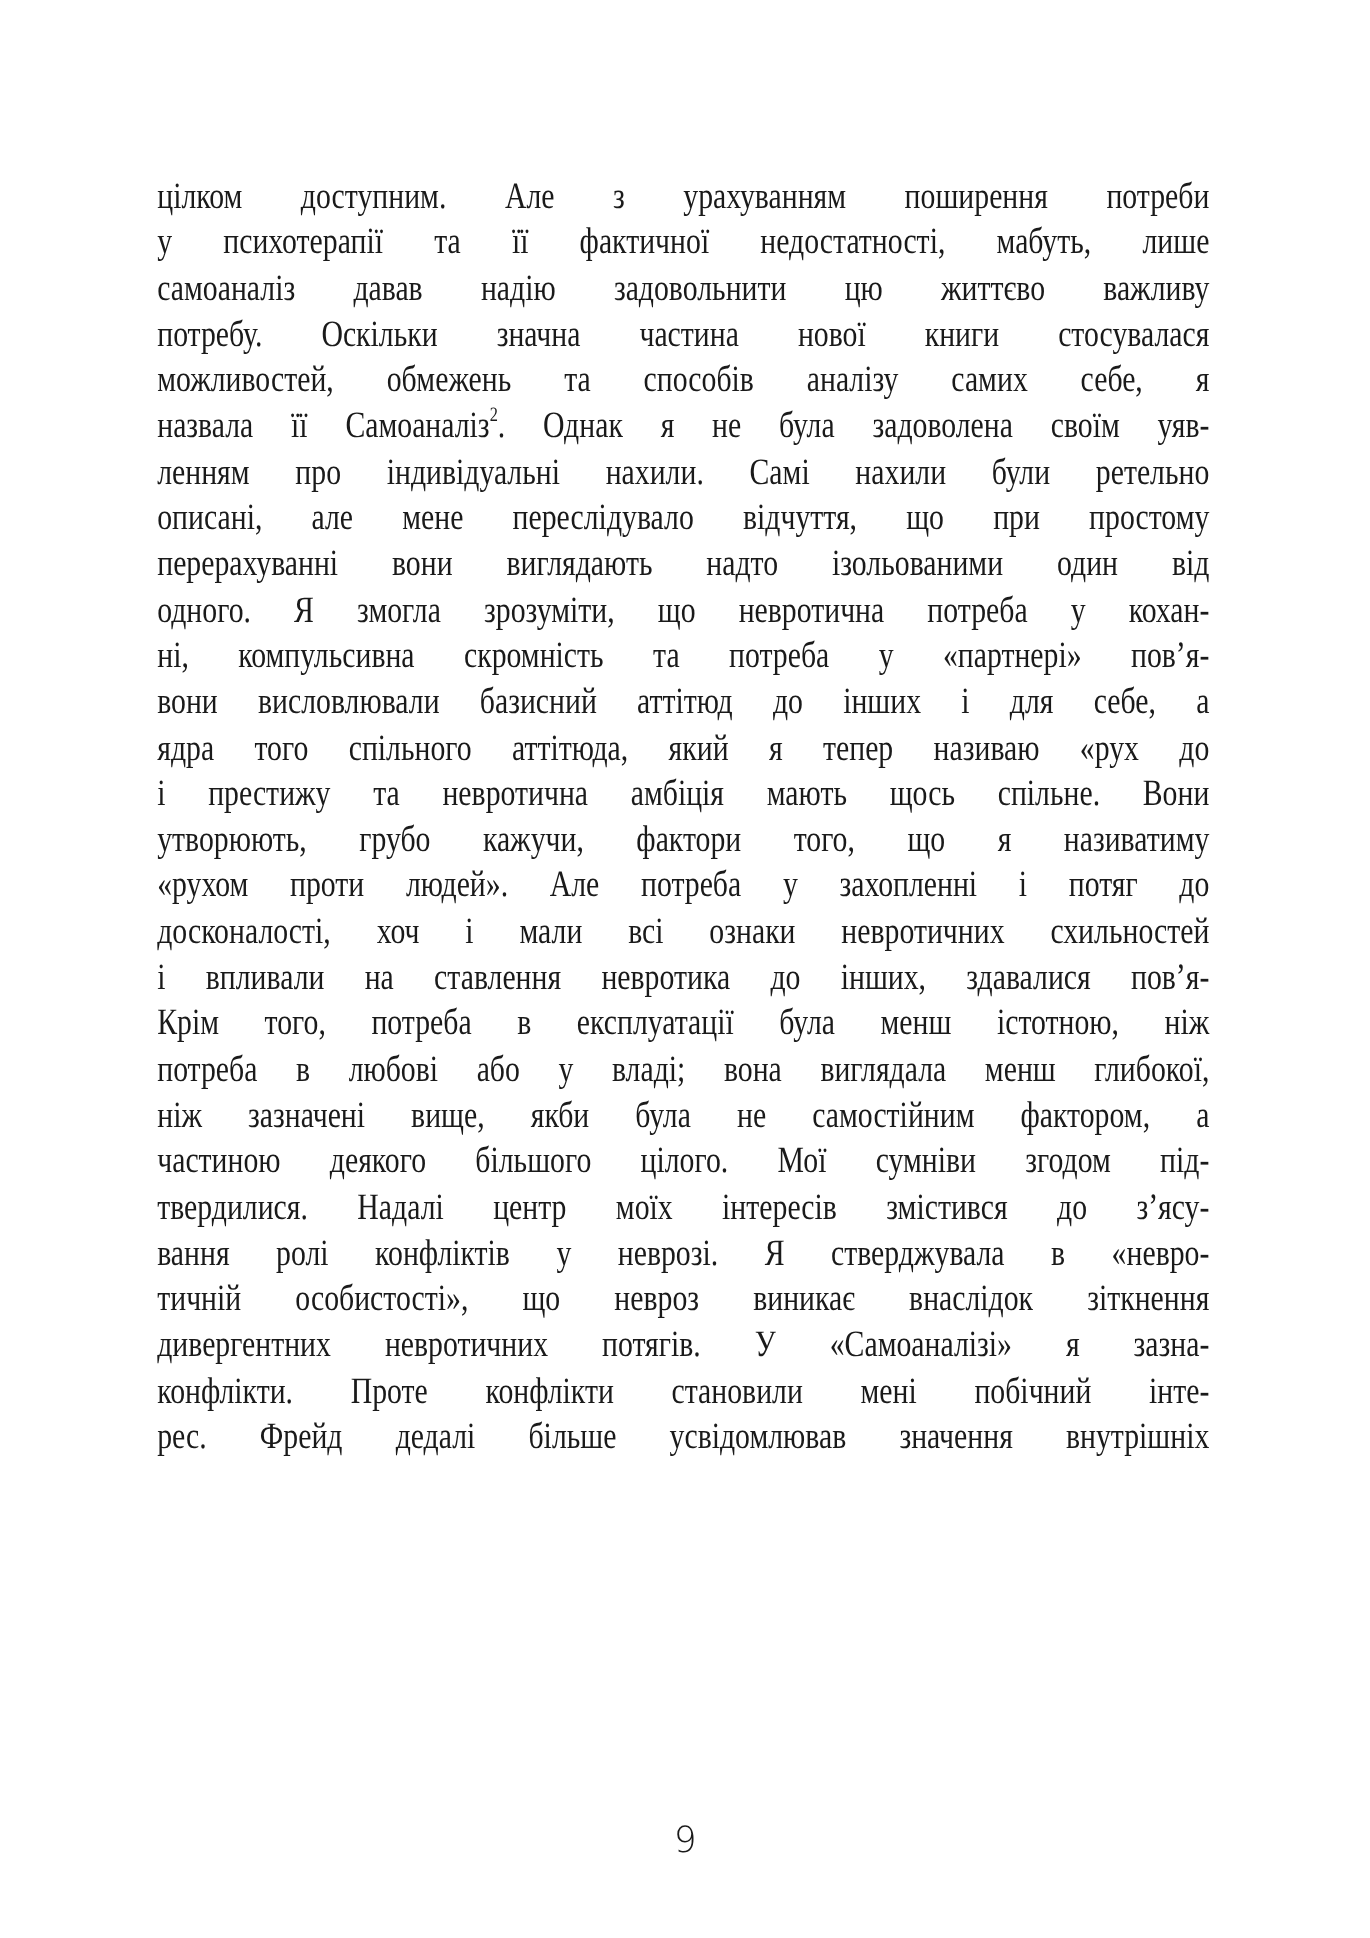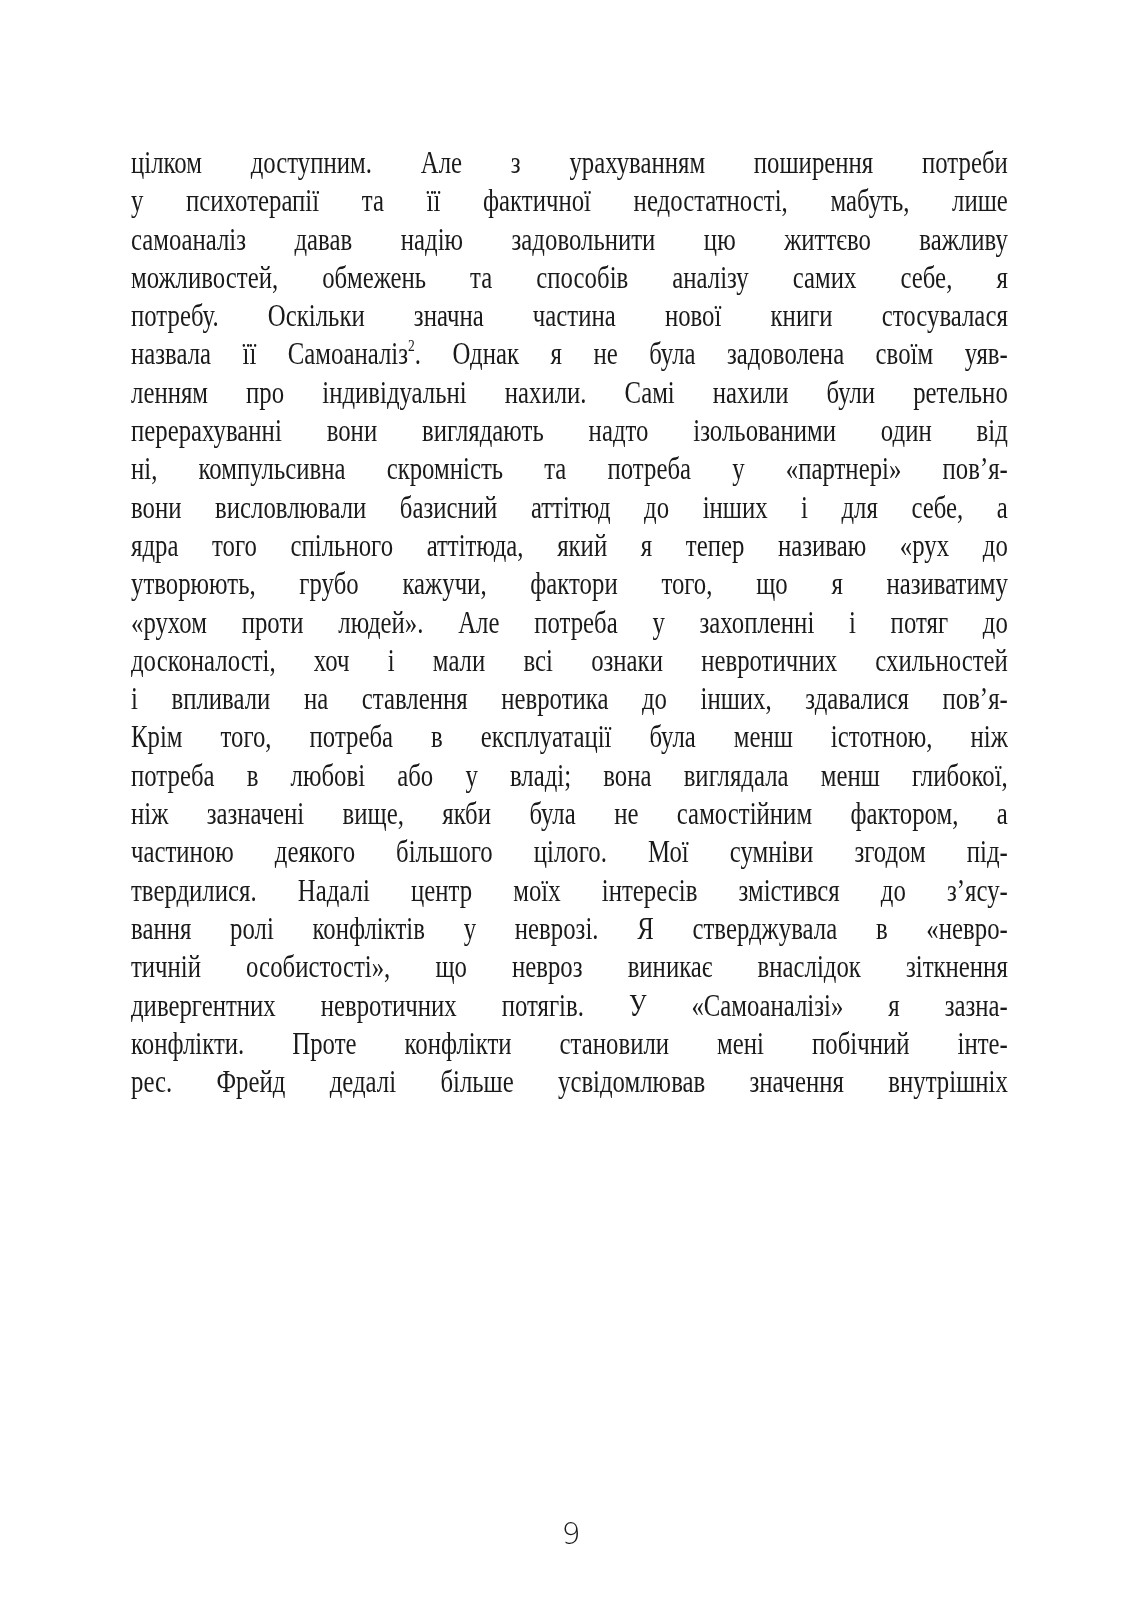--- a/index.html
+++ b/index.html
@@ -73,42 +73,51 @@
     <div class="line">
         <span class="line-inner">цілком доступним. Але з урахуванням поширення потреби</span>
       </div>
     <div class="line">
         <span class="line-inner">у психотерапії та її фактичної недостатності, мабуть, лише</span>
       </div>
     <div class="line">
         <span class="line-inner">самоаналіз давав надію задовольнити цю життєво важливу</span>
       </div>
     <div class="line">
-        <span class="line-inner">можливостей, обмежень та способів аналізу самих себе, я</span>
+        <span class="line-inner">потребу. Оскільки значна частина нової книги стосувалася</span>
       </div>
     <div class="line">
-        <span class="line-inner">потребу. Оскільки значна частина нової книги стосувалася</span>
+        <span class="line-inner">можливостей, обмежень та способів аналізу самих себе, я</span>
       </div>
     <div class="line">
         <span class="line-inner"><span>назвала її Самоаналіз</span><sup>2</sup><span>. Однак я не була задоволена своїм уяв-</span></span>
       </div>
     <div class="line">
         <span class="line-inner">ленням про індивідуальні нахили. Самі нахили були ретельно</span>
       </div>
     <div class="line">
+        <span class="line-inner">описані, але мене переслідувало відчуття, що при простому</span>
+      </div>
+    <div class="line">
         <span class="line-inner">перерахуванні вони виглядають надто ізольованими один від</span>
+      </div>
+    <div class="line">
+        <span class="line-inner">одного. Я змогла зрозуміти, що невротична потреба у кохан-</span>
       </div>
     <div class="line">
         <span class="line-inner">ні, компульсивна скромність та потреба у «партнері» пов’я-</span>
       </div>
     <div class="line">
         <span class="line-inner">вони висловлювали базисний аттітюд до інших і для себе, а</span>
       </div>
     <div class="line">
         <span class="line-inner">ядра того спільного аттітюда, який я тепер називаю «рух до</span>
+      </div>
+    <div class="line">
+        <span class="line-inner">і престижу та невротична амбіція мають щось спільне. Вони</span>
       </div>
     <div class="line">
         <span class="line-inner">утворюють, грубо кажучи, фактори того, що я називатиму</span>
       </div>
     <div class="line">
         <span class="line-inner">«рухом проти людей». Але потреба у захопленні і потяг до</span>
       </div>
     <div class="line">
         <span class="line-inner">досконалості, хоч і мали всі ознаки невротичних схильностей</span>
       </div>

